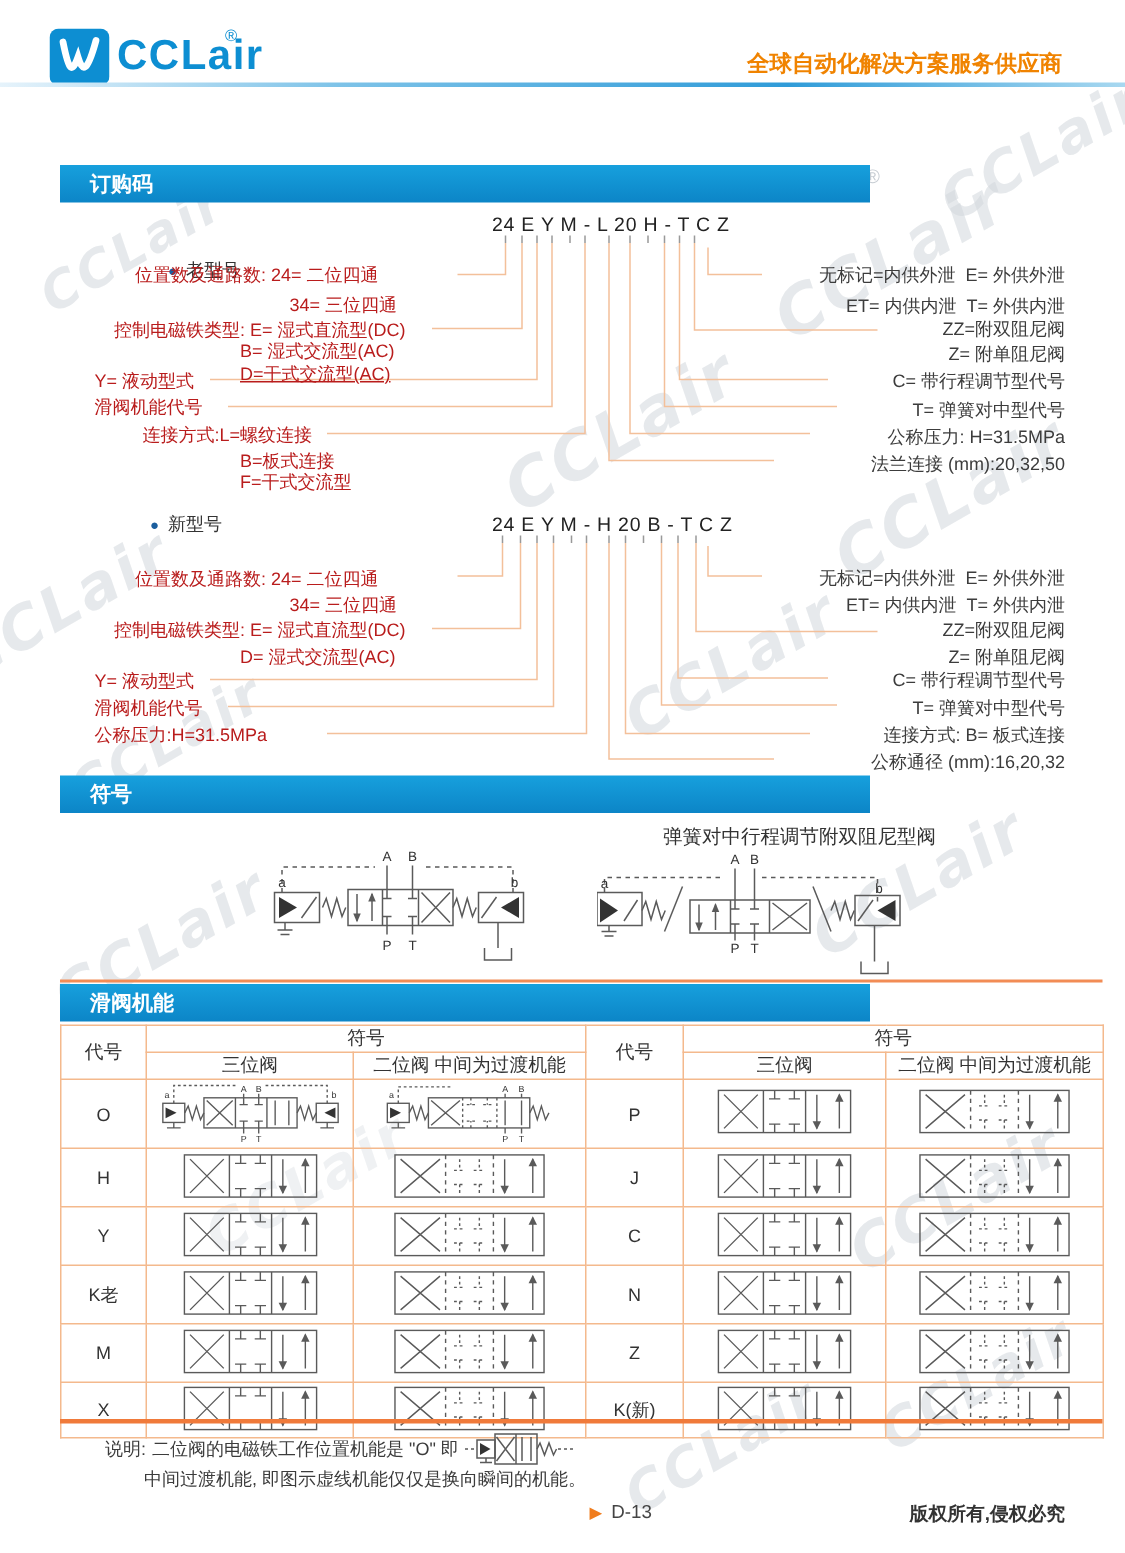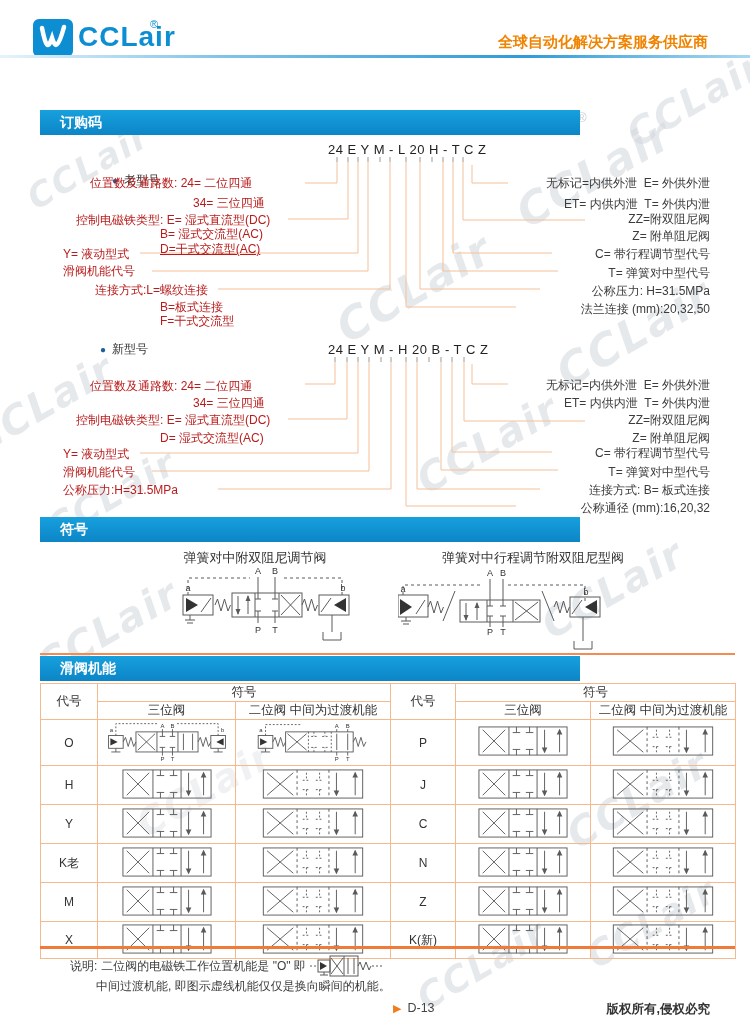--- a/index.html
+++ b/index.html
@@ -178,21 +178,20 @@
 
   <div class="rlabel" style="top:377px;">无标记=内供外泄  E= 外供外泄</div>
   <div class="rlabel" style="top:395px;">ET= 内供内泄  T= 外供内泄</div>
   <div class="rlabel" style="top:412px;">ZZ=附双阻尼阀</div>
   <div class="rlabel" style="top:430px;">Z= 附单阻尼阀</div>
   <div class="rlabel" style="top:445px;">C= 带行程调节型代号</div>
   <div class="rlabel" style="top:464px;">T= 弹簧对中型代号</div>
   <div class="rlabel" style="top:482px;">连接方式: B= 板式连接</div>
   <div class="rlabel" style="top:500px;">公称通径 (mm):16,20,32</div>
 
-  <div class="diag-title" style="left:150px;top:549px;width:210px;">弹簧对中附双阻尼调节阀</div>
   <div class="diag-title" style="left:408px;top:549px;width:250px;">弹簧对中行程调节附双阻尼型阀</div>
 
   <svg class="dg" style="left:180px;top:565px;" width="170" height="82" viewBox="0 0 170 82">
     <g stroke="#5a5a5a" stroke-width="1" fill="none">
       <path d="M8,30 V13 H70 M162,30 V13 H103" stroke-dasharray="3,3"></path>
       <rect x="3" y="30" width="30" height="20"></rect>
       <polygon points="6,33 6,47 18,40" fill="#333" stroke="none"></polygon>
       <path d="M21,47 L31,33"></path>
       <path d="M35,40 l2.5,-6 l3.5,12 l3.5,-12 l3.5,12 l2.5,-6"></path>
       <rect x="52" y="28" width="70" height="24"></rect>

